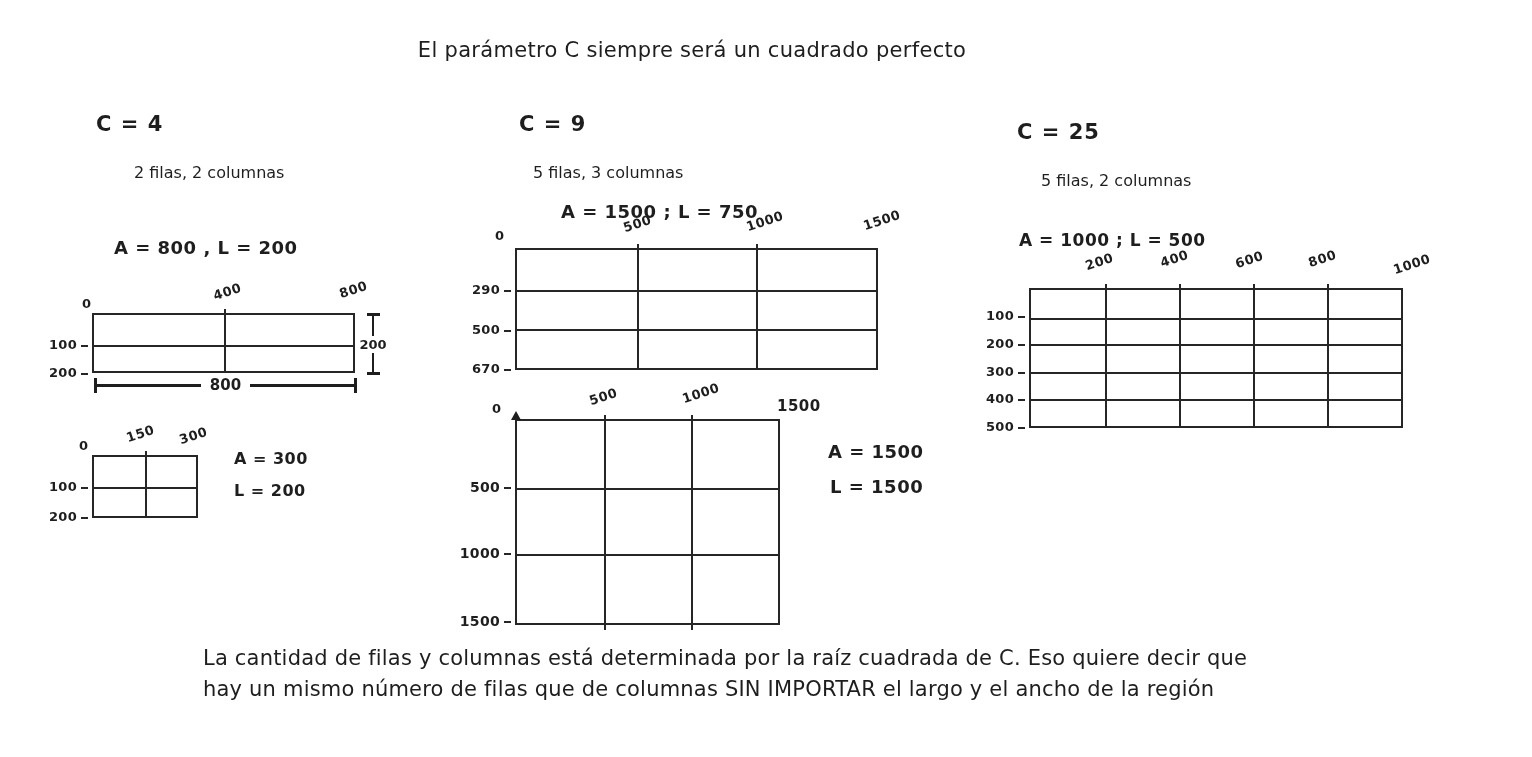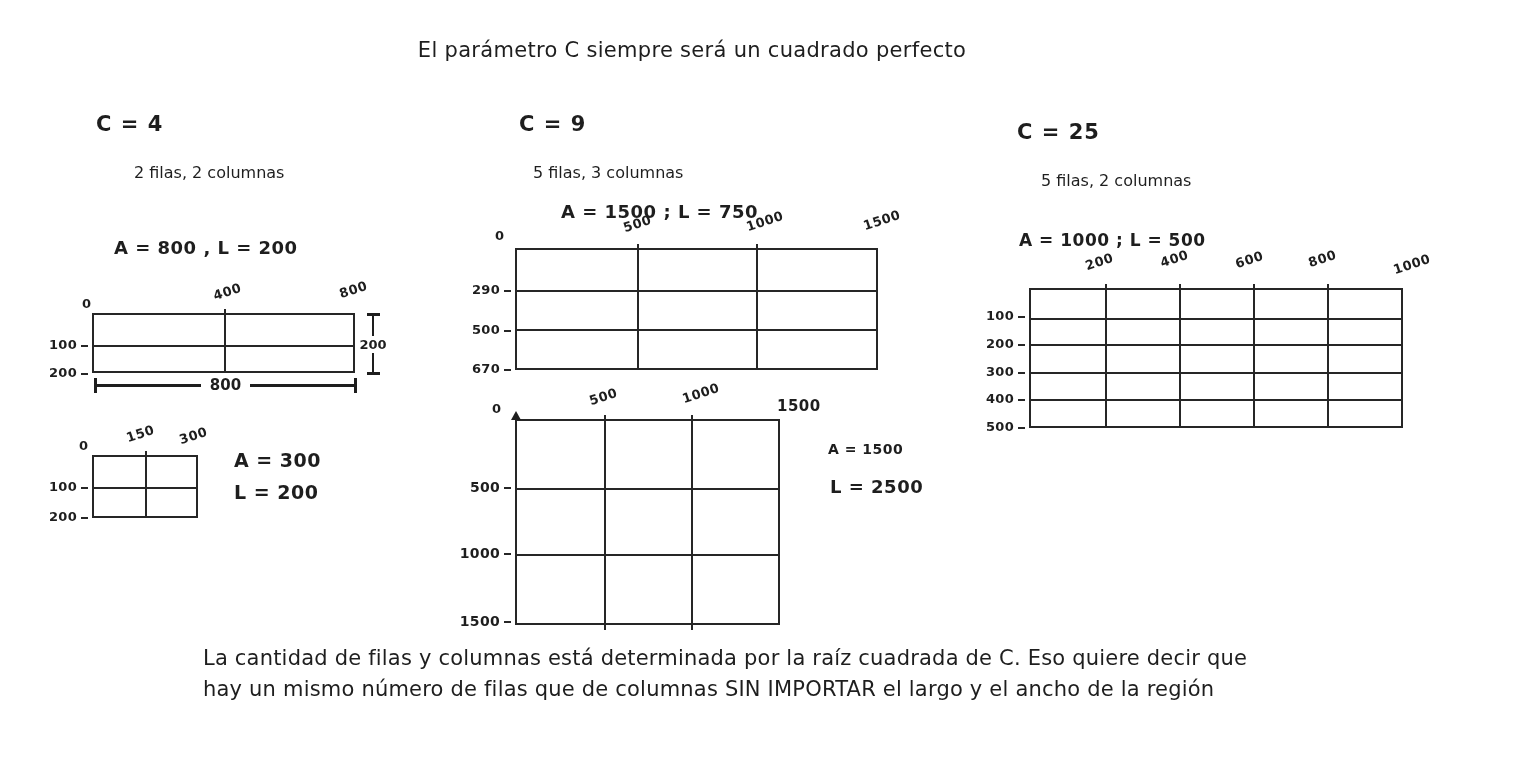--- a/index.html
+++ b/index.html
@@ -5,21 +5,21 @@
   html,body{margin:0;padding:0;background:#fff;}
   .stage{
     position:relative;width:1532px;height:757px;background:#ffffff;overflow:hidden;
     font-family:"DejaVu Sans","Liberation Sans",sans-serif;color:#1e1e1e;
   }
   .hw{position:absolute;white-space:nowrap;color:#1e1e1e;}
   .title{left:0;width:1384px;top:38px;text-align:center;font-size:21px;font-weight:500;letter-spacing:.3px;}
   .heading{font-size:21px;font-weight:600;letter-spacing:1px;}
   .sub{font-size:16px;font-weight:500;}
   .formula{font-size:18px;font-weight:700;letter-spacing:.5px;}
-  .sidelabel{font-size:19px;font-weight:700;letter-spacing:.5px;}
+  .sidelabel{font-size:16px;font-weight:700;letter-spacing:.5px;}
   .footer{font-size:21px;font-weight:500;letter-spacing:.2px;}
 
   .grid{position:absolute;border:2px solid #262626;box-sizing:border-box;background:transparent;}
   .vline{position:absolute;width:2px;background:#262626;top:-6px;bottom:0;}
   .vline.both{bottom:-7px;}
   .hline{position:absolute;height:2px;background:#262626;left:0;right:0;}
 
   .xtick{position:absolute;font-size:13px;font-weight:700;letter-spacing:.5px;}
   .xtick.rot{transform:rotate(-18deg);transform-origin:left bottom;}
   .ytick{position:absolute;font-size:13px;font-weight:700;letter-spacing:.3px;text-align:right;}
@@ -111,22 +111,22 @@
     <div class="hline" style="top:33%;"></div>
     <div class="hline" style="top:66%;"></div>
   </div>
   <span class="hw xtick" style="left:492px;top:401px;">0</span>
   <span class="hw xtick rot" style="left:592px;top:393px;">500</span>
   <span class="hw xtick rot" style="left:685px;top:391px;">1000</span>
   <span class="hw xtick" style="left:777px;top:397px;font-size:15px;">1500</span>
   <span class="hw ytick" style="right:1021px;top:479px;font-size:14px;">500</span>
   <span class="hw ytick" style="right:1021px;top:545px;font-size:14px;">1000</span>
   <span class="hw ytick" style="right:1021px;top:613px;font-size:14px;">1500</span>
-  <div class="hw sidelabel" style="left:828px;top:441px;font-size:14px;">A = 1500</div>
-  <div class="hw sidelabel" style="left:830px;top:476px;font-size:18px;">L = 2500</div>
+  <div class="hw sidelabel" style="left:828px;top:441px;font-size:18px;">A = 1500</div>
+  <div class="hw sidelabel" style="left:830px;top:476px;font-size:18px;">L = 1500</div>
 
   <div class="hw heading" style="left:1017px;top:120px;">C = 25</div>
   <div class="hw sub" style="left:1041px;top:171px;">5 filas, 2 columnas</div>
   <div class="hw formula" style="left:1019px;top:230px;font-size:17px;">A = 1000  ;   L = 500</div>
 
   <div class="grid" style="left:1029px;top:288px;width:374px;height:140px;">
     <div class="vline" style="left:20%;"></div>
     <div class="vline" style="left:40%;"></div>
     <div class="vline" style="left:60%;"></div>
     <div class="vline" style="left:80%;"></div>

